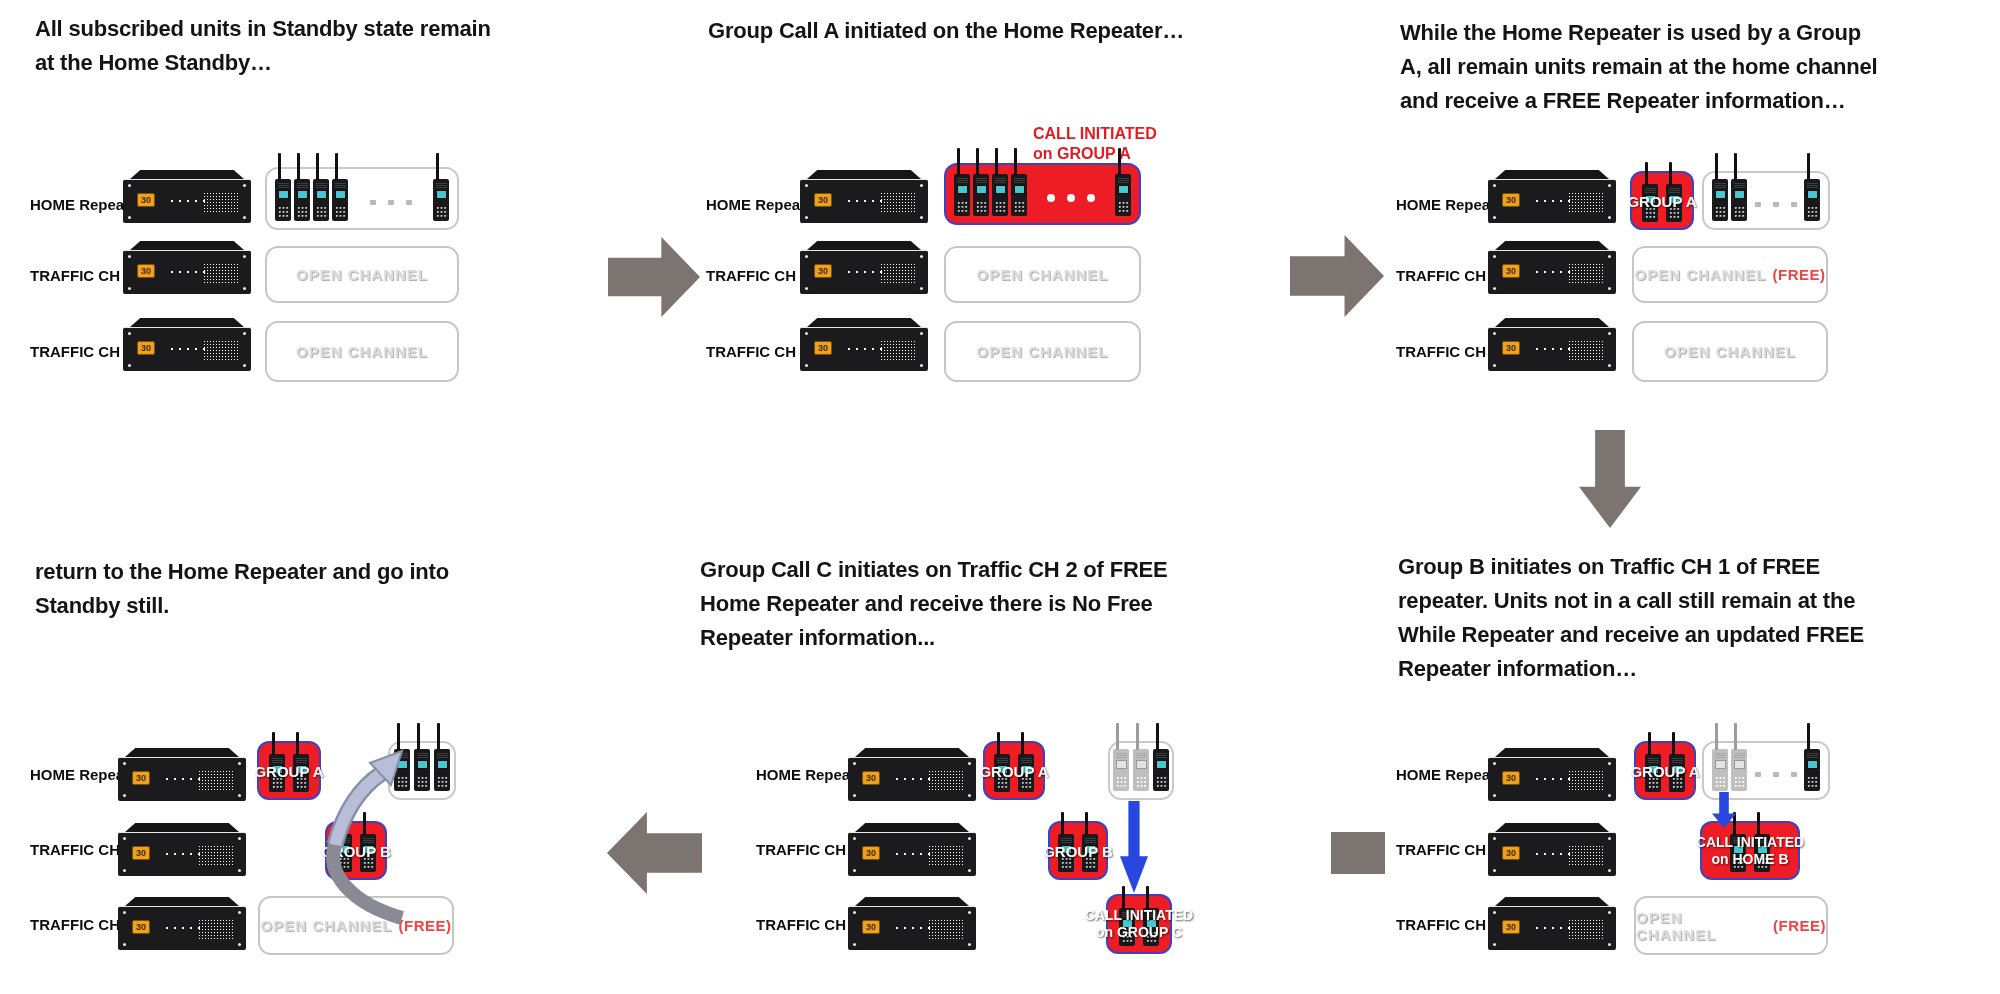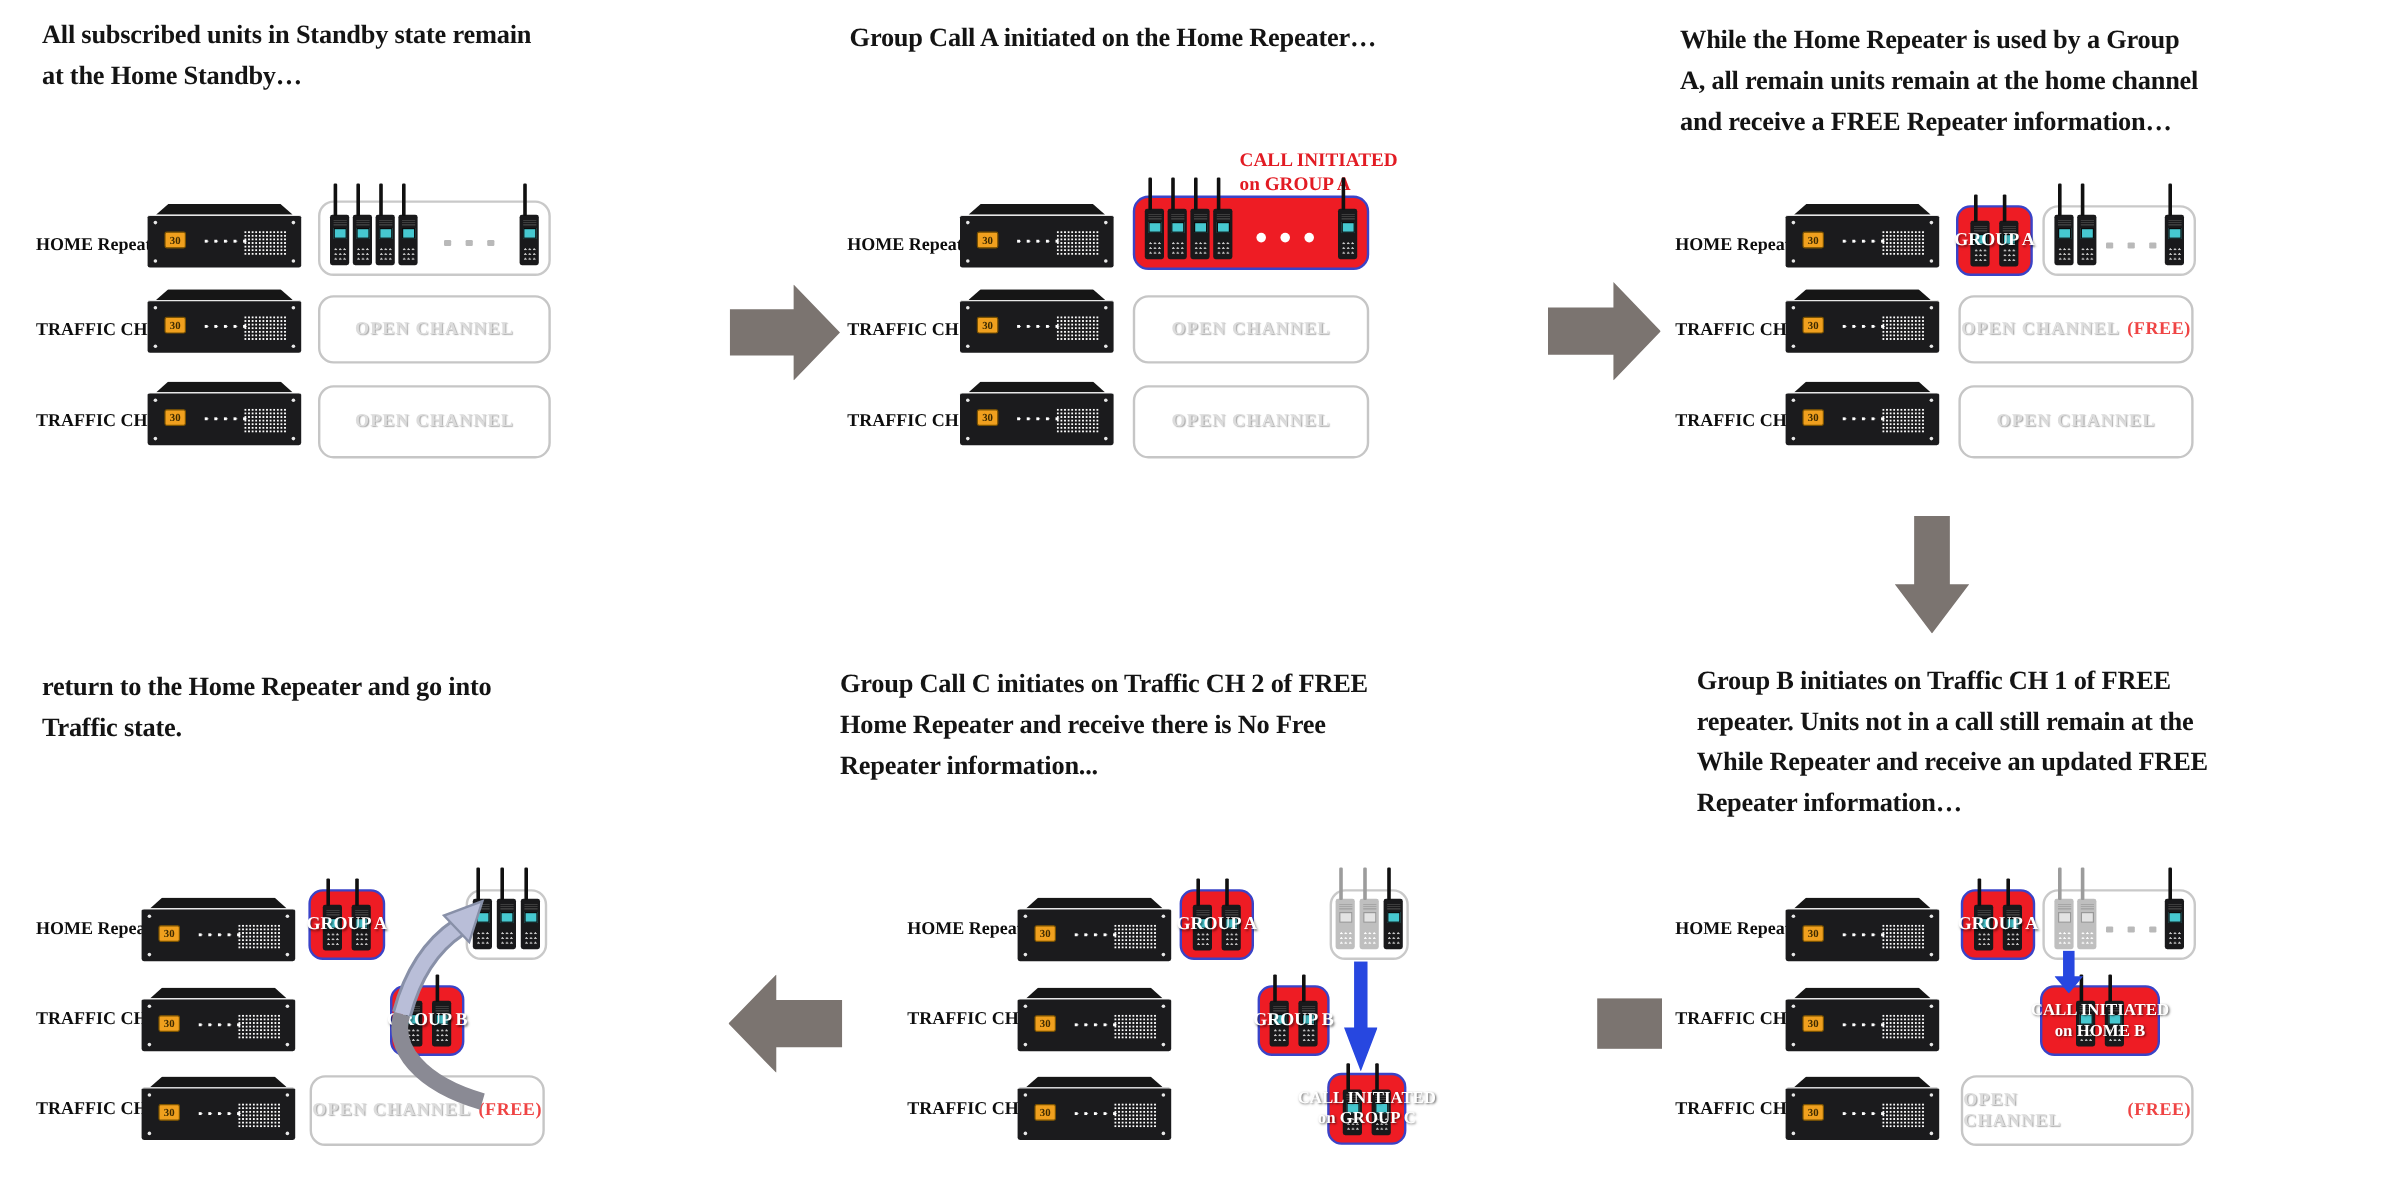--- a/index.html
+++ b/index.html
@@ -1,18 +1,18 @@
 <!DOCTYPE html>
 <html><head>
 <meta charset="utf-8">
 <style>
   * { margin:0; padding:0; box-sizing:border-box; }
   html,body { background:#ffffff; }
   body { font-family:"Liberation Sans", sans-serif; }
-  #canvas { position:relative; width:2000px; height:966px; background:#ffffff; overflow:hidden;font-family:Liberation Serif, serif; }
+  #canvas { position:relative; width:2000px; height:966px; background:#ffffff; overflow:hidden; }
 
   
   .title { position:absolute; font-weight:700; font-size:22px; line-height:34px; color:#141414; letter-spacing:-0.2px; }
   .rowlabel { position:absolute; font-weight:700; font-size:15px; color:#0d0d0d; white-space:nowrap; }
   .annotation { position:absolute; font-weight:700; font-size:16px; line-height:20px; color:#e21b23; white-space:nowrap; }
 
   
   .repeater { position:absolute; width:128px; height:53px; }
   .rep-top { position:absolute; top:0; left:7px; right:7px; height:9px; background:#161616;
              clip-path:polygon(9% 0,91% 0,100% 100%,0 100%); }
@@ -317,21 +317,21 @@
   <div class="openbox" style="left:1632px;top:246px;width:196px;height:57px;">
     <span class="ghost">OPEN CHANNEL</span>
     <span class="free">(FREE)</span>
   </div>
   <div class="openbox" style="left:1632px;top:321px;width:196px;height:61px;">
     <span class="ghost">OPEN CHANNEL</span>
   </div>
 
   <div class="blockarrow down" style="left:1579px;top:430px;width:62px;height:98px;"></div>
 
-  <div class="title" style="left:1398px;top:550px;margin-left:16px;">
+  <div class="title" style="left:1398px;top:550px;">
     <div>Group B initiates on Traffic CH 1 of FREE</div>
     <div>repeater. Units not in a call still remain at the</div>
     <div>While Repeater and receive an updated FREE</div>
     <div>Repeater information…</div>
   </div>
 
   <div class="rowlabel" style="left:1396px;top:766px;">HOME Repeater</div>
   <div class="rowlabel" style="left:1396px;top:841px;">TRAFFIC CH 1</div>
   <div class="rowlabel" style="left:1396px;top:916px;">TRAFFIC CH 2</div>
 
@@ -516,21 +516,21 @@
     <span class="cap2">
       <span style="display:block">CALL INITIATED</span>
       <span style="display:block">on GROUP C</span>
     </span>
   </div>
 
   <div class="blockarrow left" style="left:607px;top:812px;width:95px;height:82px;"></div>
 
   <div class="title" style="left:35px;top:555px;">
     <div>return to the Home Repeater and go into</div>
-    <div>Traffic state.</div>
+    <div>Standby still.</div>
   </div>
 
   <div class="rowlabel" style="left:30px;top:766px;">HOME Repeater</div>
   <div class="rowlabel" style="left:30px;top:841px;">TRAFFIC CH 1</div>
   <div class="rowlabel" style="left:30px;top:916px;">TRAFFIC CH 2</div>
 
   <div class="repeater" style="left:118px;top:748px;">
       <i class="rep-top"></i>
       <i class="rep-face">
         <b class="rep-disp">30</b>

